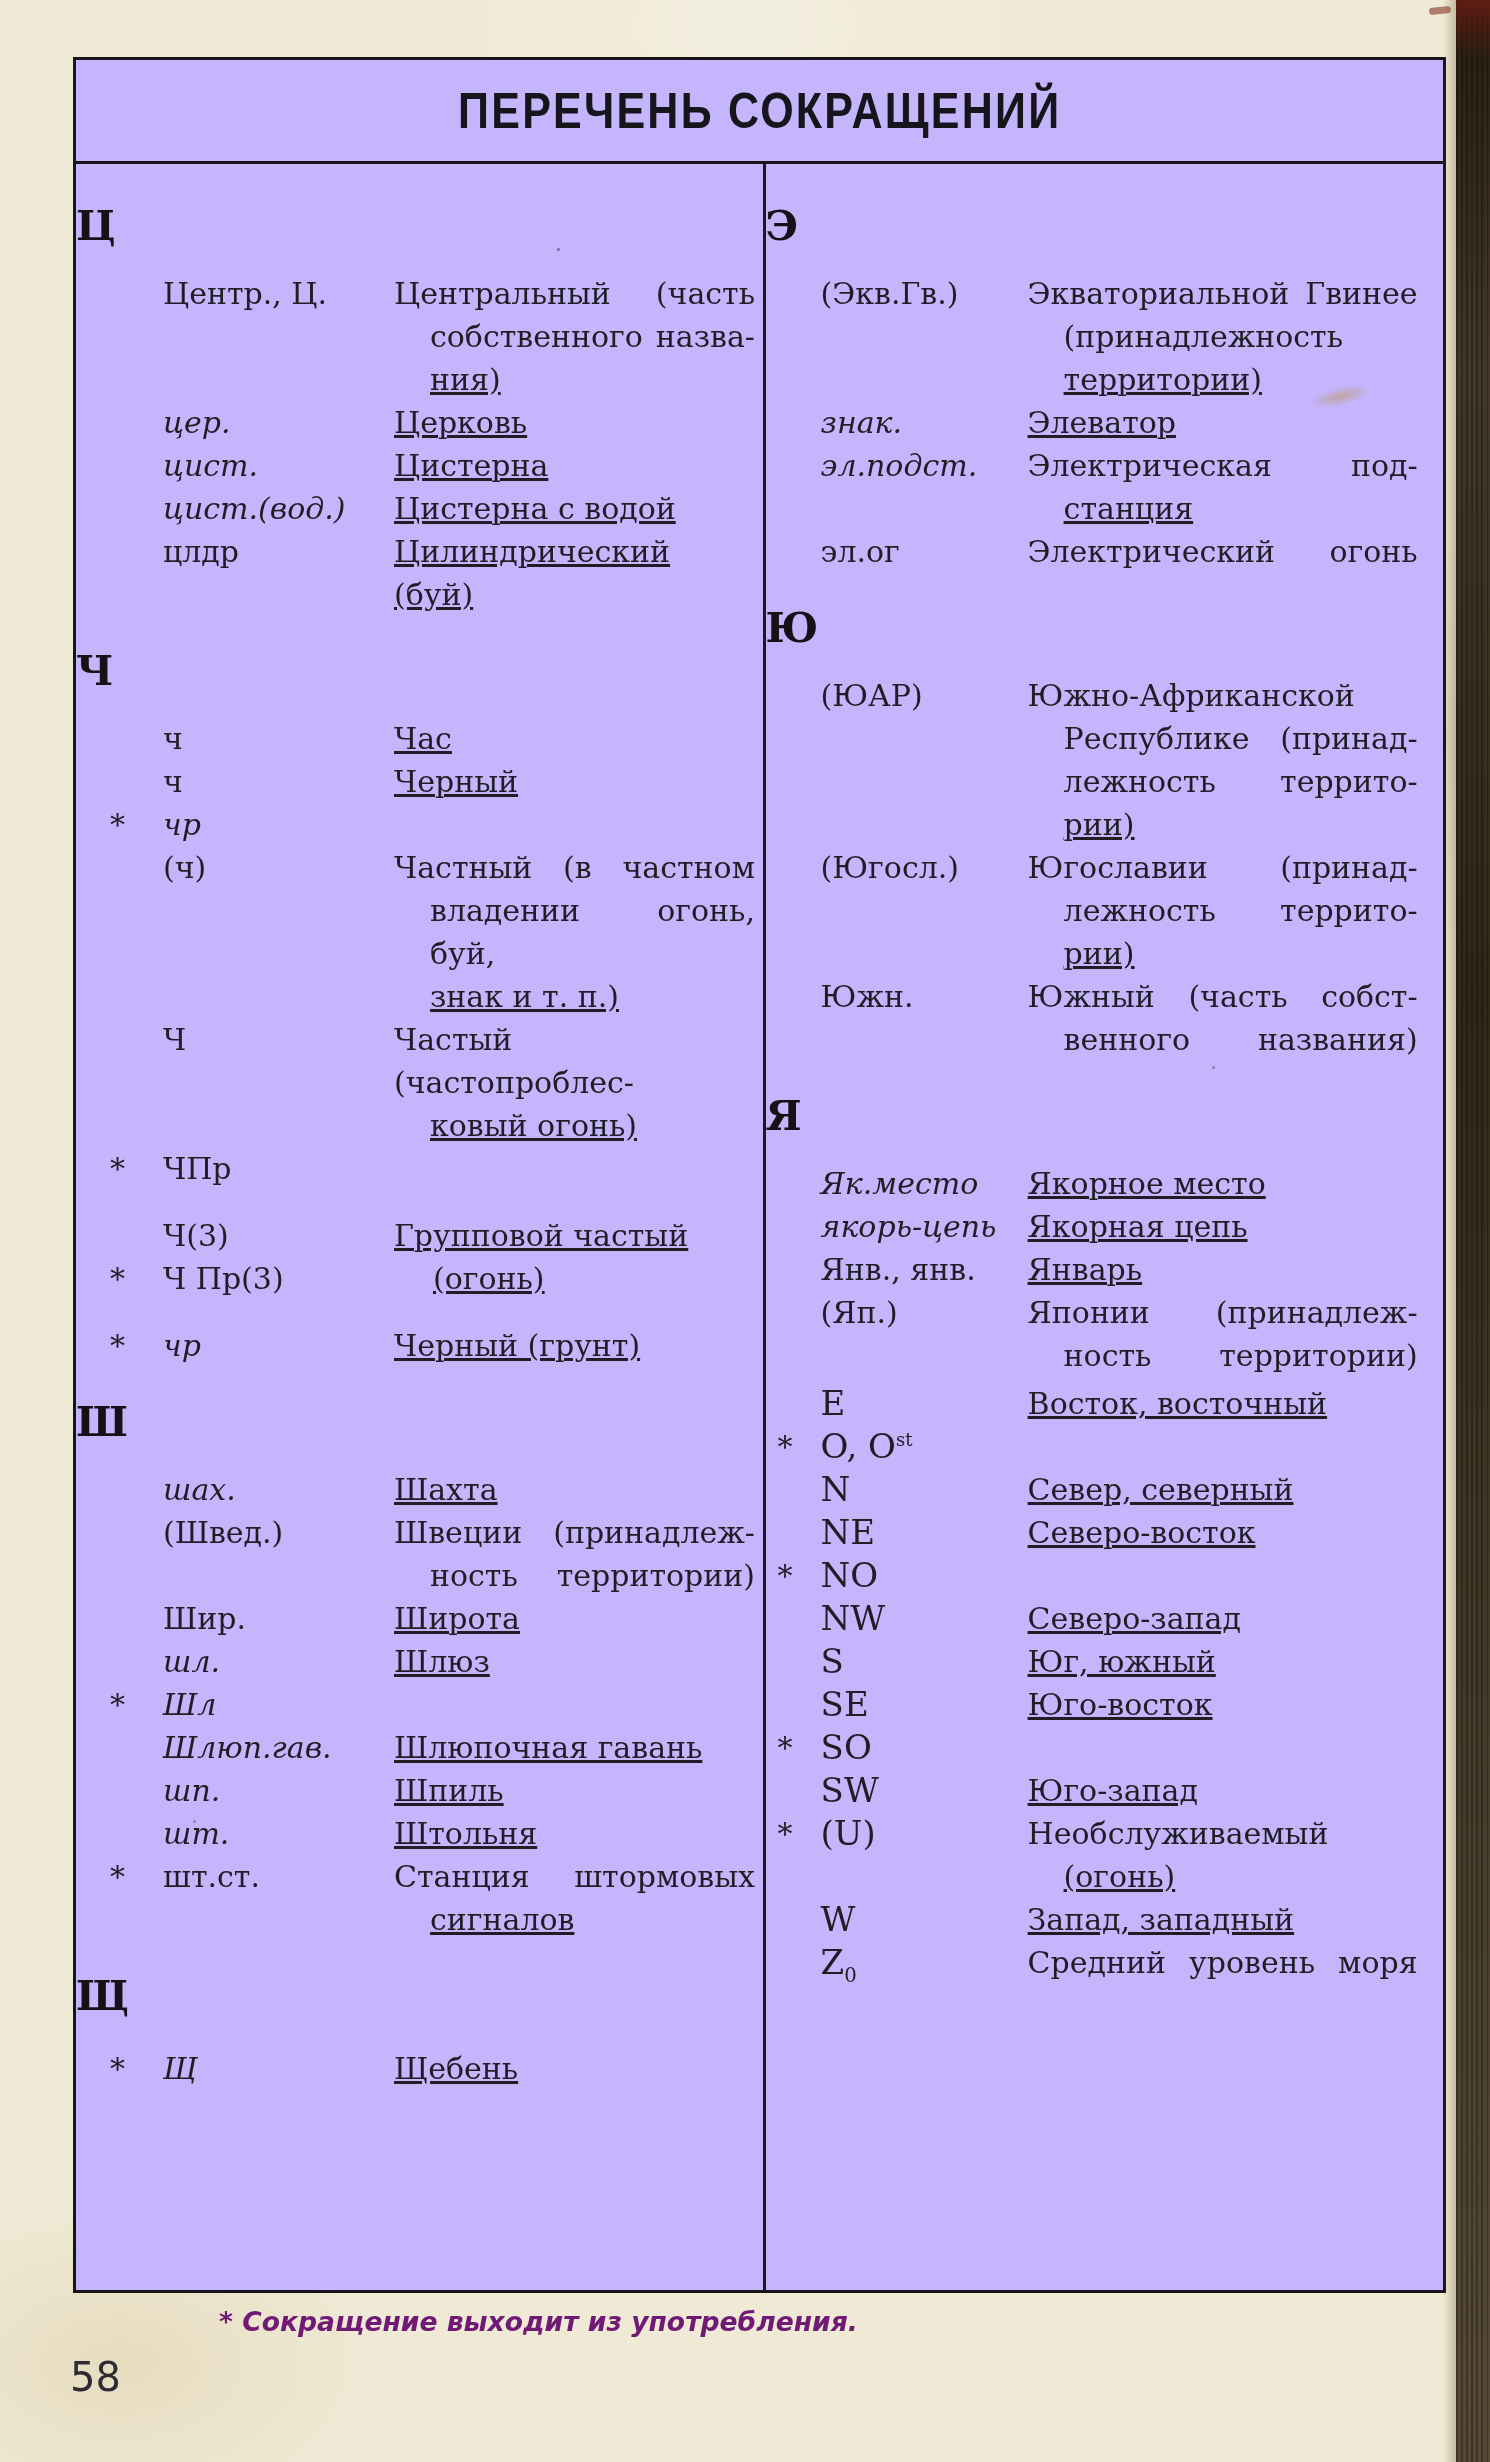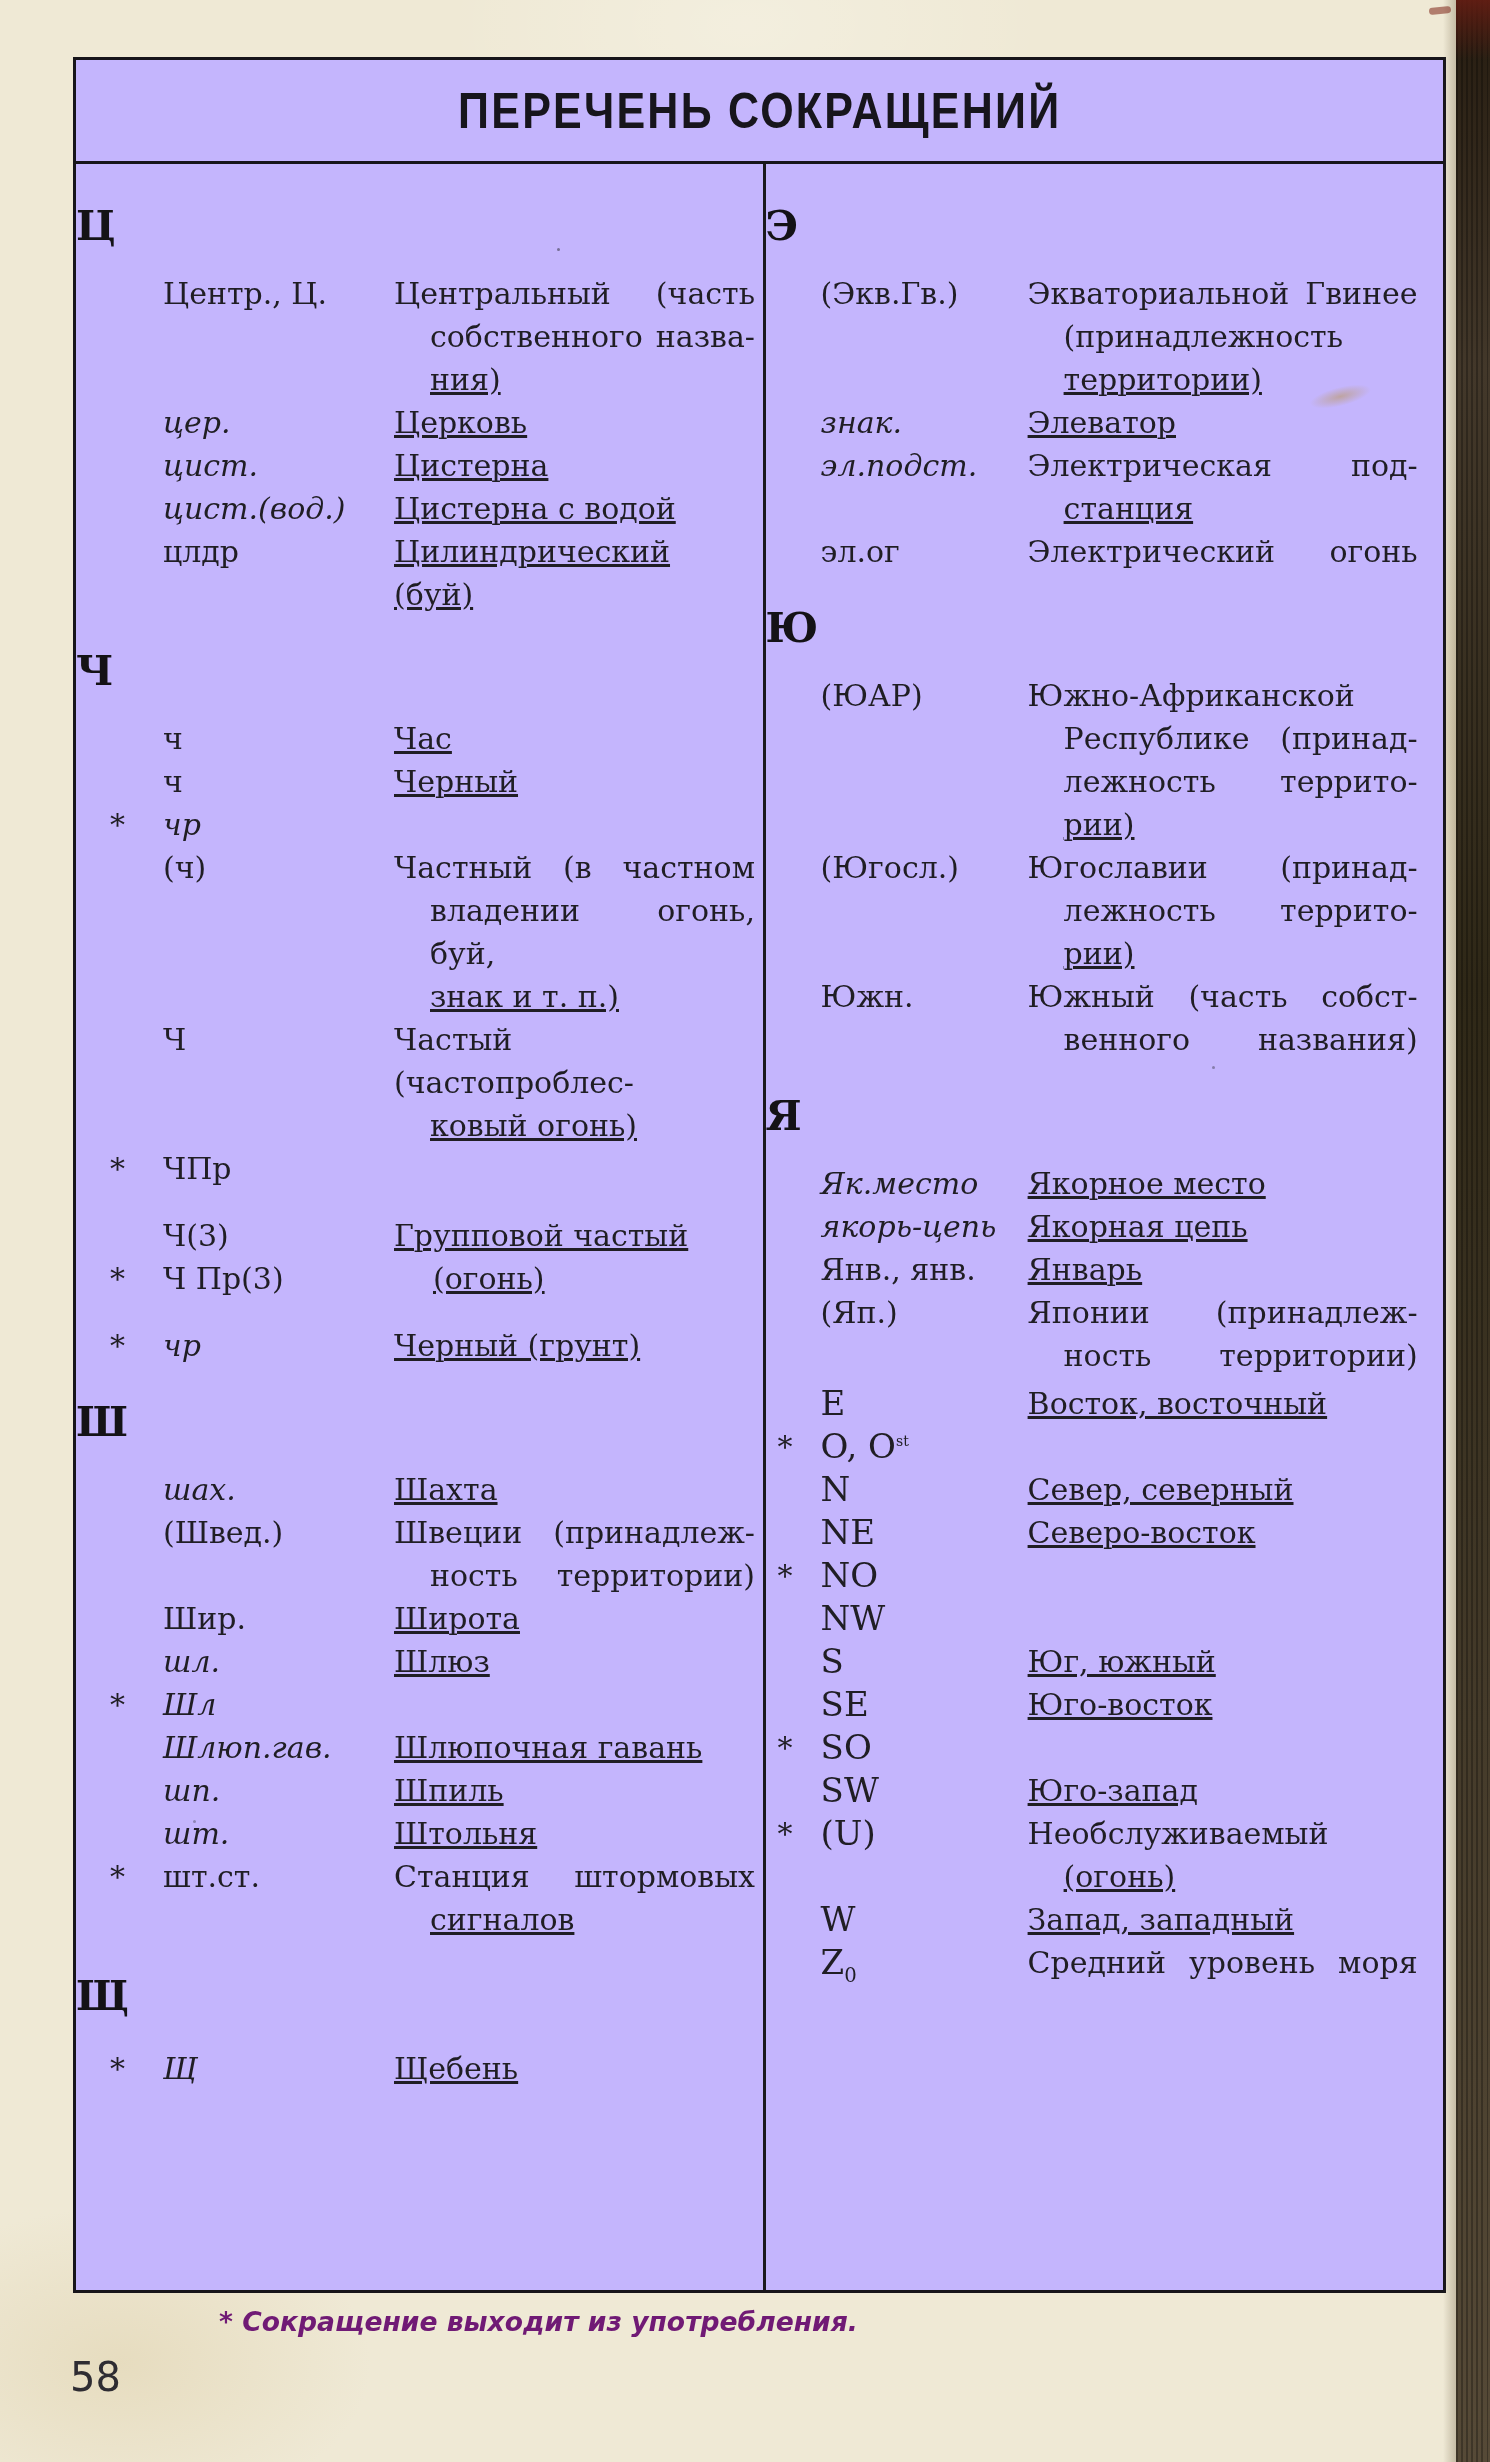--- a/index.html
+++ b/index.html
@@ -66,21 +66,21 @@
   .entry{position:relative;line-height:43px;font-size:30px;}
   .entry.gap{margin-top:24px;}
   .col-left .entry{margin-left:87px;}
   .col-right .entry{margin-left:55px;}
   .star{position:absolute;left:-53px;top:0;font-size:30px;color:#201e24;}
   .col-right .star{left:-43px;}
   .term{display:inline-block;vertical-align:top;white-space:nowrap;}
   .col-left .term{width:231px;}
   .col-right .term{width:207px;}
   .term.it{font-style:italic;}
-  .term sup{font-size:14px;vertical-align:super;line-height:0;}
+  .term sup{font-size:18px;vertical-align:super;line-height:0;}
   .term sub{font-size:19.7px;vertical-align:sub;line-height:0;}
   .section-compass .term{font-size:34px;}
 
   .def{display:inline-block;vertical-align:top;}
   .col-left .def{width:361px;}
   .col-right .def{width:390px;}
   .def-line{text-align:justify;text-align-last:justify;}
   .def-line + .def-line{padding-left:36px;}
   .def-line.last{text-align-last:left;text-decoration:underline;}
   .entry.fj .def-line{text-align-last:justify !important;}
@@ -162,21 +162,21 @@
             <div class="entry"><span class="term it">якорь-цепь</span><span class="def"><div class="def-line last">Якорная цепь</div></span></div>
             <div class="entry"><span class="term">Янв., янв.</span><span class="def"><div class="def-line last">Январь</div></span></div>
             <div class="entry fj"><span class="term">(Яп.)</span><span class="def"><div class="def-line">Японии (принадлеж-</div><div class="def-line">ность территории)</div></span></div>
           </div>
           <div class="section section-compass">
             <div class="entry"><span class="term">E</span><span class="def"><div class="def-line last">Восток, восточный</div></span></div>
             <div class="entry"><span class="star">*</span><span class="term">O, O<sup>st</sup></span></div>
             <div class="entry"><span class="term">N</span><span class="def"><div class="def-line last">Север, северный</div></span></div>
             <div class="entry"><span class="term">NE</span><span class="def"><div class="def-line last">Северо-восток</div></span></div>
             <div class="entry"><span class="star">*</span><span class="term">NO</span></div>
-            <div class="entry"><span class="term">NW</span></div>
+            <div class="entry"><span class="term">NW</span><span class="def"><div class="def-line last">Северо-запад</div></span></div>
             <div class="entry"><span class="term">S</span><span class="def"><div class="def-line last">Юг, южный</div></span></div>
             <div class="entry"><span class="term">SE</span><span class="def"><div class="def-line last">Юго-восток</div></span></div>
             <div class="entry"><span class="star">*</span><span class="term">SO</span></div>
             <div class="entry"><span class="term">SW</span><span class="def"><div class="def-line last">Юго-запад</div></span></div>
             <div class="entry"><span class="star">*</span><span class="term">(U)</span><span class="def"><div class="def-line">Необслуживаемый</div><div class="def-line last">(огонь)</div></span></div>
             <div class="entry"><span class="term">W</span><span class="def"><div class="def-line last">Запад, западный</div></span></div>
             <div class="entry fj"><span class="term">Z<sub>0</sub></span><span class="def"><div class="def-line">Средний уровень моря</div></span></div>
           </div>
         </div>
     </div>

